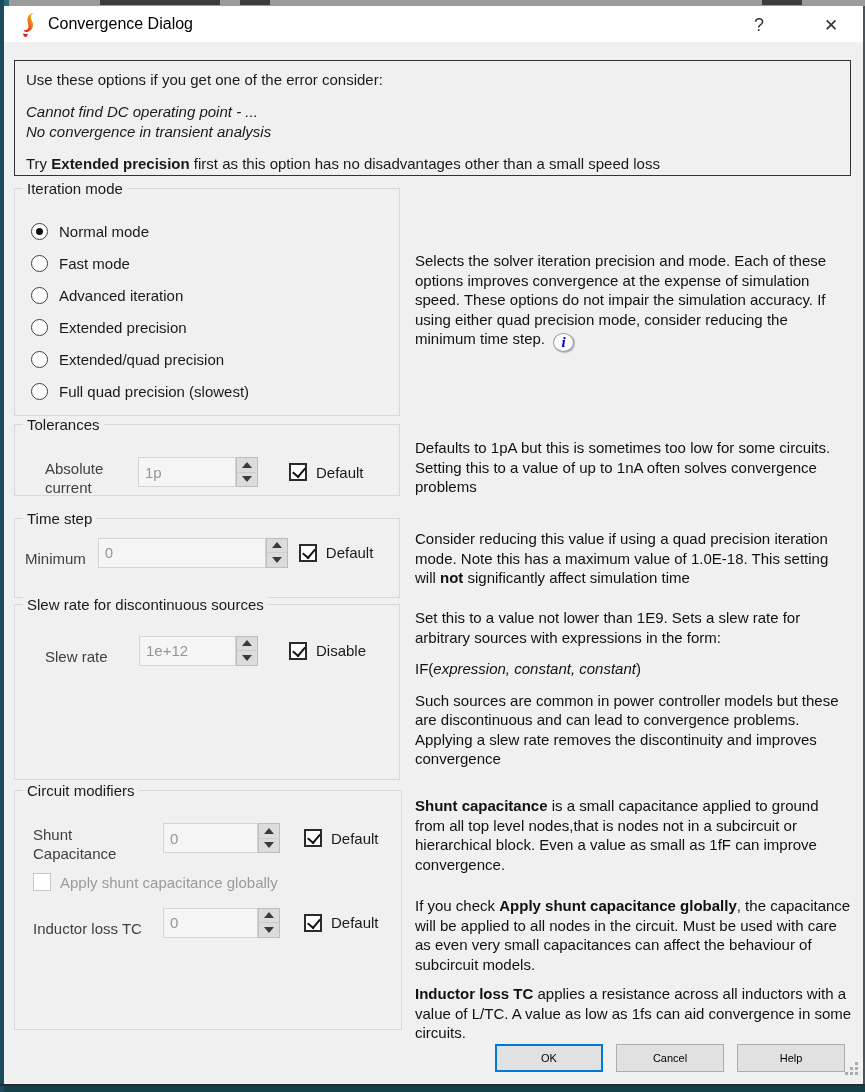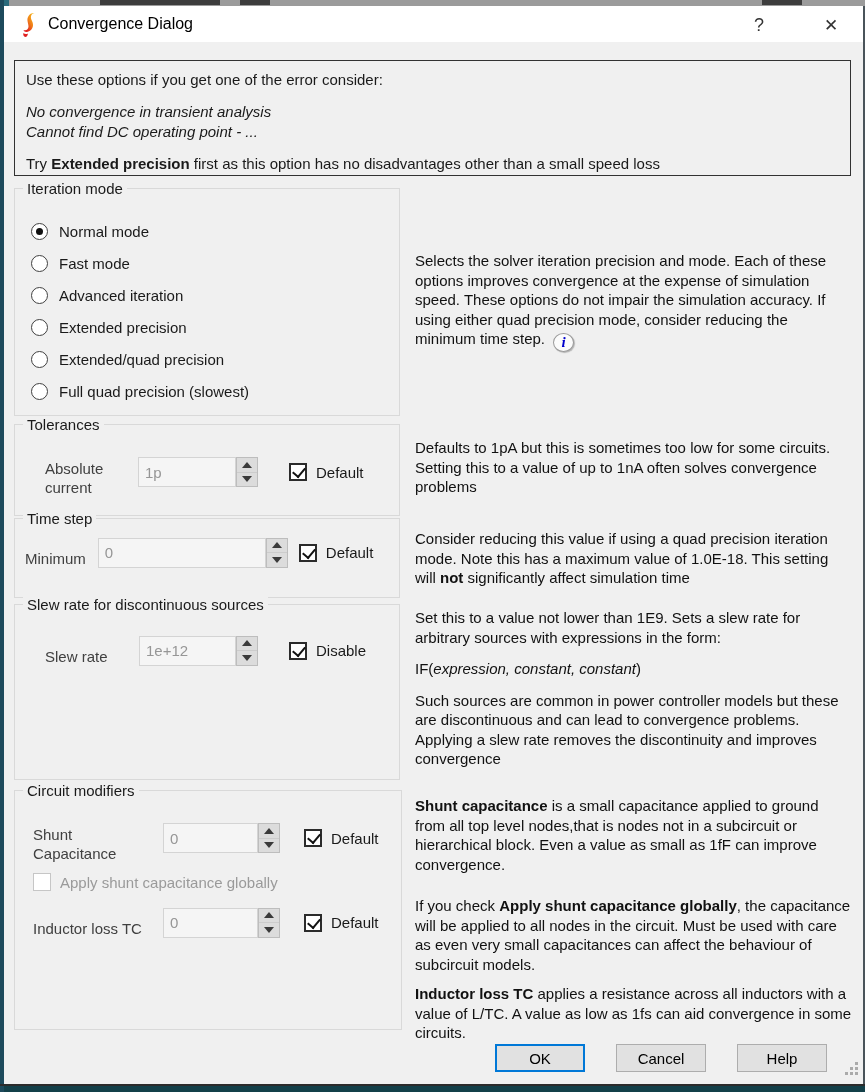--- a/index.html
+++ b/index.html
@@ -26,21 +26,21 @@
 
   
   .info-box { position:absolute; left:14px; top:60px; width:837px; height:116px; border:1px solid #323232; background:#f0f0f0; padding:9px 11px; line-height:20px; }
   .info-box .errors { margin-top:12px; font-style:italic; }
   .info-box .try-line { margin-top:12px; }
 
   
   .group { position:absolute; border:1px solid #d9d9d9; background:#f0f0f0; }
   .group-label { position:absolute; top:-9px; left:8px; background:#f0f0f0; padding:0 4px; color:#1a1a1a; white-space:nowrap; }
   #grp-iteration { left:14px; top:188px; width:386px; height:228px; }
-  #grp-tolerances { left:14px; top:424px; width:386px; height:92px; }
+  #grp-tolerances { left:14px; top:424px; width:386px; height:72px; }
   #grp-timestep { left:14px; top:518px; width:386px; height:80px; }
   #grp-slew { left:14px; top:604px; width:386px; height:176px; }
   #grp-circuit { left:14px; top:790px; width:388px; height:240px; }
 
   
   .radio-list { position:absolute; left:16px; top:26px; right:10px; }
   .radio-row { height:32px; display:flex; align-items:center; cursor:default; }
   .radio { width:17px; height:17px; border:1px solid #404040; border-radius:50%; background:#fff; position:relative; flex:none; }
   .radio.checked::after { content:""; position:absolute; left:4px; top:4px; width:7px; height:7px; border-radius:50%; background:#101010; }
   .radio-row .rlabel { margin-left:11px; }
@@ -66,22 +66,22 @@
   #desc-iteration { top:251px; }
   #desc-tolerances { top:438px; }
   #desc-timestep { top:529px; }
   #desc-slew { top:608px; }
   #desc-circuit { top:796px; }
   .info-balloon { display:inline-block; width:21px; height:19px; border:1px solid #9a9a9a; border-radius:50%;
     background:#fbfbfb; box-shadow:1px 1px 1px rgba(0,0,0,.25); color:#0000cc; font-family:"Liberation Serif",serif;
     font-weight:bold; font-style:italic; font-size:15px; text-align:center; line-height:17px; vertical-align:-3px; margin-left:4px; cursor:default; }
 
   
-  .btn { position:absolute; top:1044px; width:90px; height:28px; background:#e1e1e1; border:1px solid #adadad;
-    font-size:15px; font-family:"Liberation Sans",sans-serif; color:#000; display:flex; align-items:center; justify-content:center; cursor:default; }
+  .btn { position:absolute; top:1044px; width:108px; height:28px; background:#e1e1e1; border:1px solid #adadad;
+    font-size:11px; font-family:"Liberation Sans",sans-serif; color:#000; display:flex; align-items:center; justify-content:center; cursor:default; }
   #btn-ok { left:495px; border:2px solid #0078d7; }
   #btn-cancel { left:616px; }
   #btn-help { left:737px; }
 
   
   .grip { position:absolute; left:845px; top:1062px; width:14px; height:16px; }
   .grip i { position:absolute; width:3px; height:3px; background:#aaa; }
 </style>
 </head>
 <body>
@@ -112,22 +112,22 @@
       <path d="M5.5 25 C3.5 24.5 2.8 22.5 3.5 21 C4.5 22.3 6.5 22.4 8 21.4 C7.6 23.6 6.8 24.8 5.5 25 Z" fill="#e02020"></path>
     </svg>
     <span class="win-title">Convergence Dialog</span>
     <button class="cap-btn cap-help">?</button>
     <button class="cap-btn cap-close">✕</button>
   </div>
 
   <div class="info-box">
     <div>Use these options if you get one of the error consider:</div>
     <div class="errors">
+      <div>Cannot find DC operating point - ...</div>
       <div>No convergence in transient analysis</div>
-      <div>Cannot find DC operating point - ...</div>
     </div>
     <div class="try-line"><span>Try </span><span style="font-weight: bold;">Extended precision</span><span> first as this option has no disadvantages other than a small speed loss</span></div>
   </div>
 
   <div class="group" id="grp-iteration">
     <span class="group-label">Iteration mode</span>
     <div class="radio-list">
       <div class="radio-row">
         <span class="radio checked"></span>
         <span class="rlabel">Normal mode</span>

